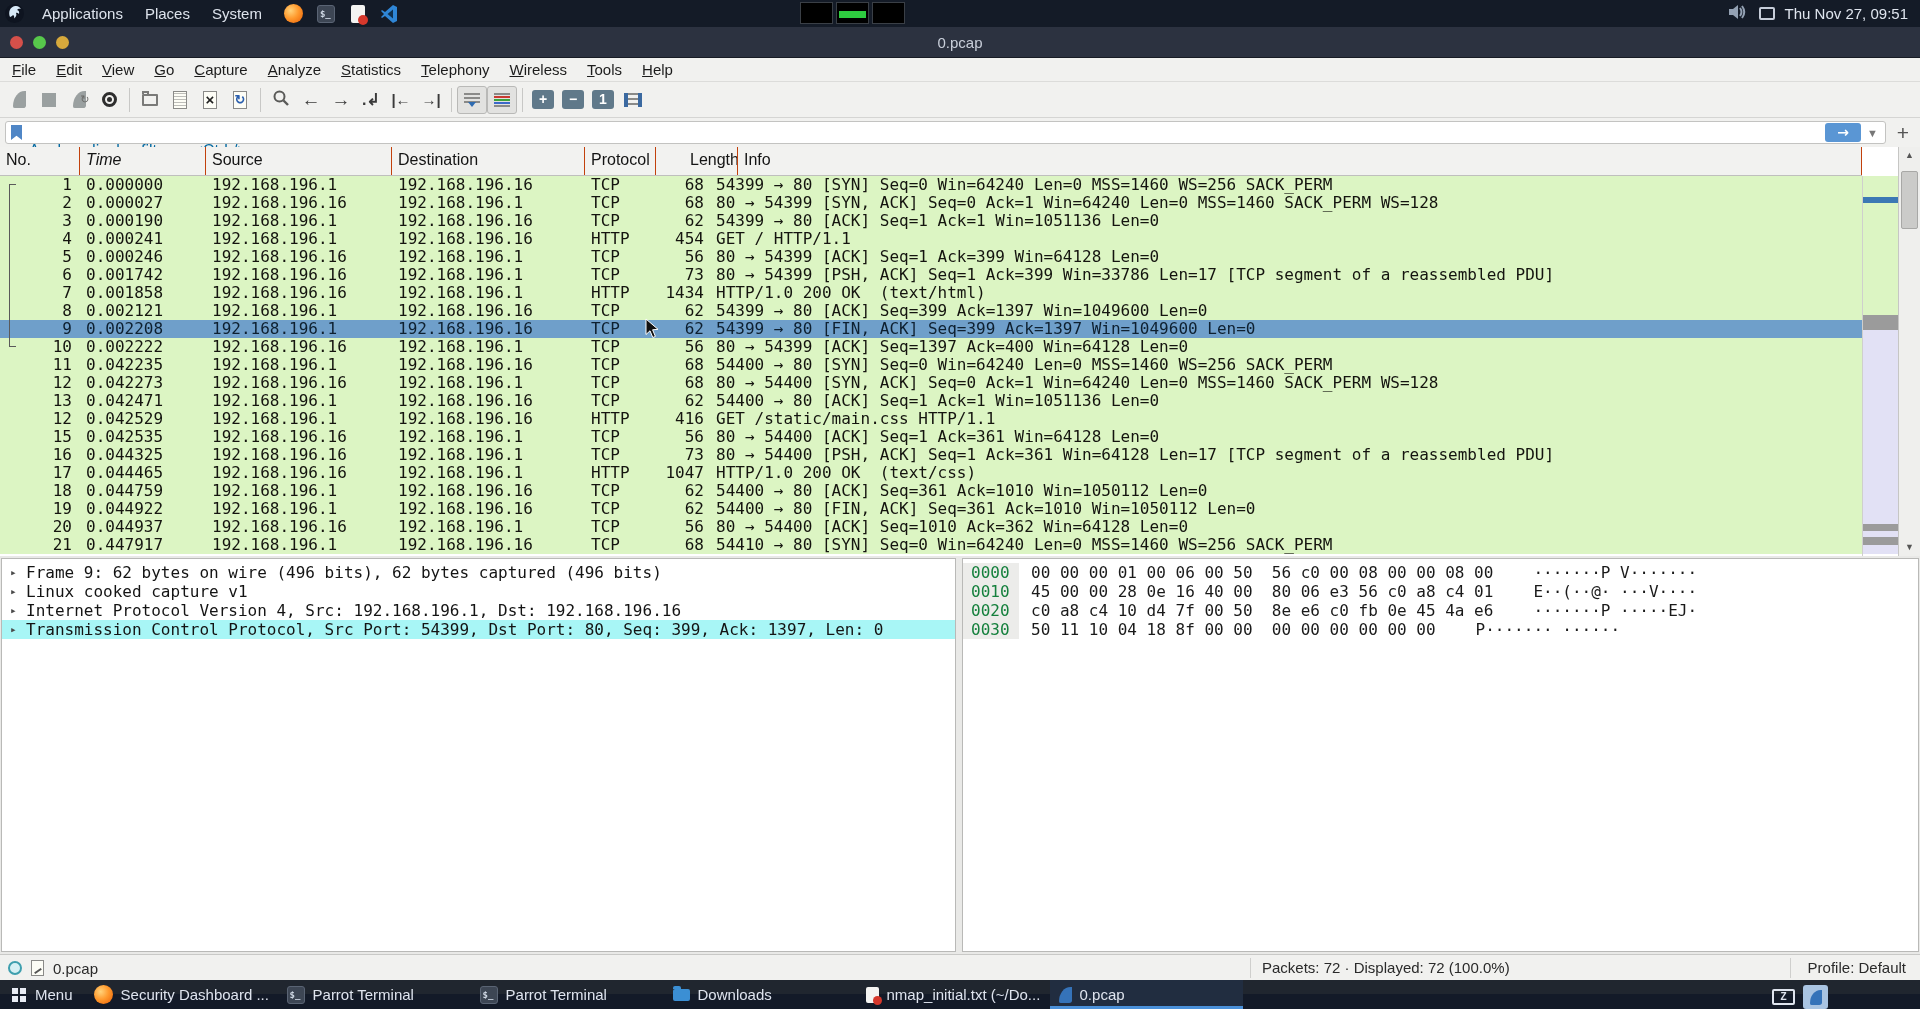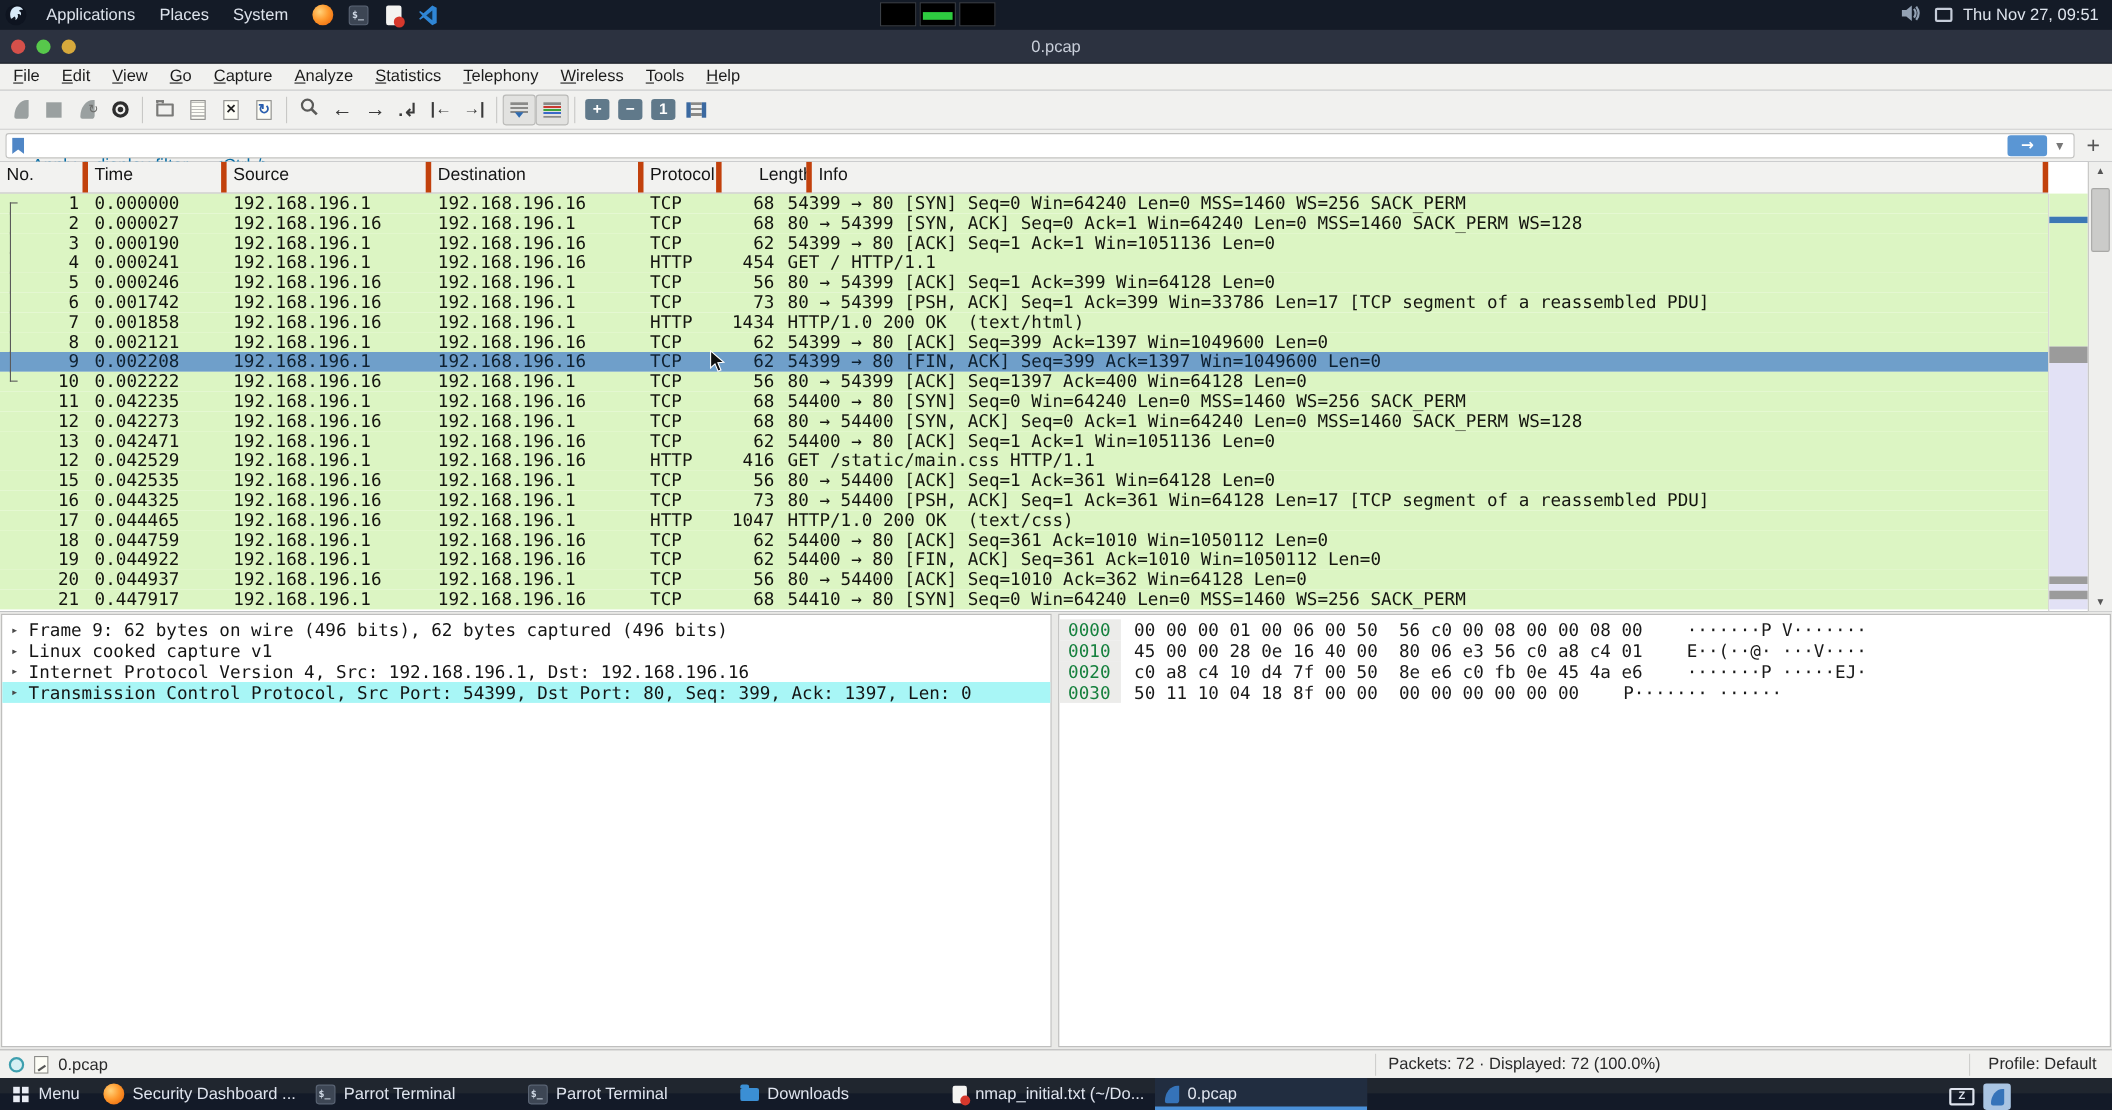--- a/index.html
+++ b/index.html
@@ -63,21 +63,21 @@
   .filter-ph { flex:1; color:#0369a1; font-size:16px;margin-top:36px; }
   .apply-btn { width:36px; height:19px; background:#5a96d4; border-radius:3px; color:#fff;
                font:bold 14px/18px "DejaVu Sans",sans-serif; text-align:center; margin-right:6px; }
   .fcaret { color:#777; font-size:11px; margin-right:2px; }
   .plus-btn { width:22px; text-align:center; color:#555; font-size:21px; line-height:23px; }
 
   
   .packet-list { position:absolute; top:147px; left:0; right:0; height:409px; background:#fff; overflow:hidden; }
   .pl-header { position:absolute; top:0; left:0; right:58px; height:29px; background:#f2f2f0;
                border-bottom:1px solid #bfbfbd; display:flex; font-size:16px; color:#141414; }
-  .pl-h { padding:4px 12px 0 6px; border-right:5px solid #c2410c; overflow:hidden; white-space:nowrap; }
+  .pl-h { padding:4px 12px 0 6px; border-right:1px solid #c2410c; overflow:hidden; white-space:nowrap; }
   .pl-body { position:absolute; top:29px; left:0; right:58px; bottom:0; overflow:hidden; }
   .prow { height:18px; display:flex; background:#dcf5c3; color:#14140f;
           font:16px/18px "DejaVu Sans Mono", monospace; white-space:pre; }
   .prow.selected { background:#6f9fca; color:#0e2030; }
   .c-no { width:80px; text-align:right; padding-right:8px; position:relative; flex:none; }
   .c-time { width:126px; padding-left:6px; flex:none; }
   .c-src { width:186px; padding-left:6px; flex:none; }
   .c-dst { width:193px; padding-left:6px; flex:none; }
   .c-proto { width:71px; padding-left:6px; flex:none; }
   .c-len { width:54px; text-align:right; padding-right:6px; flex:none; }
@@ -327,21 +327,21 @@
       <span class="filter-ph">Apply a display filter ... &lt;Ctrl-/&gt;</span>
       <span class="apply-btn">→</span>
       <span class="fcaret">▼</span>
     </div>
     <span class="plus-btn">+</span>
   </div>
 
   <div class="packet-list">
     <div class="pl-header" id="pl-header">
         <span class="pl-h" style="width: 80px;">No.</span>
-        <span class="pl-h" style="width: 126px;">Time</span>
+        <span class="pl-h" style="width: 126px; font-style: italic;">Time</span>
         <span class="pl-h" style="width: 186px;">Source</span>
         <span class="pl-h" style="width: 193px;">Destination</span>
         <span class="pl-h" style="width: 71px;">Protocol</span>
         <span class="pl-h" style="width: 54px; margin-left: 28px;">Length</span>
         <span class="pl-h" style="flex: 1 1 0%;">Info</span>
       </div>
     <div class="pl-body" id="pl-body">
         <div class="prow"><span class="c-no">1<i class="br top"></i></span><span class="c-time">0.000000</span><span class="c-src">192.168.196.1</span><span class="c-dst">192.168.196.16</span><span class="c-proto">TCP</span><span class="c-len">68</span><span class="c-info">54399 → 80 [SYN] Seq=0 Win=64240 Len=0 MSS=1460 WS=256 SACK_PERM</span></div>
         <div class="prow"><span class="c-no">2<i class="br mid"></i></span><span class="c-time">0.000027</span><span class="c-src">192.168.196.16</span><span class="c-dst">192.168.196.1</span><span class="c-proto">TCP</span><span class="c-len">68</span><span class="c-info">80 → 54399 [SYN, ACK] Seq=0 Ack=1 Win=64240 Len=0 MSS=1460 SACK_PERM WS=128</span></div>
         <div class="prow"><span class="c-no">3<i class="br mid"></i></span><span class="c-time">0.000190</span><span class="c-src">192.168.196.1</span><span class="c-dst">192.168.196.16</span><span class="c-proto">TCP</span><span class="c-len">62</span><span class="c-info">54399 → 80 [ACK] Seq=1 Ack=1 Win=1051136 Len=0</span></div>

